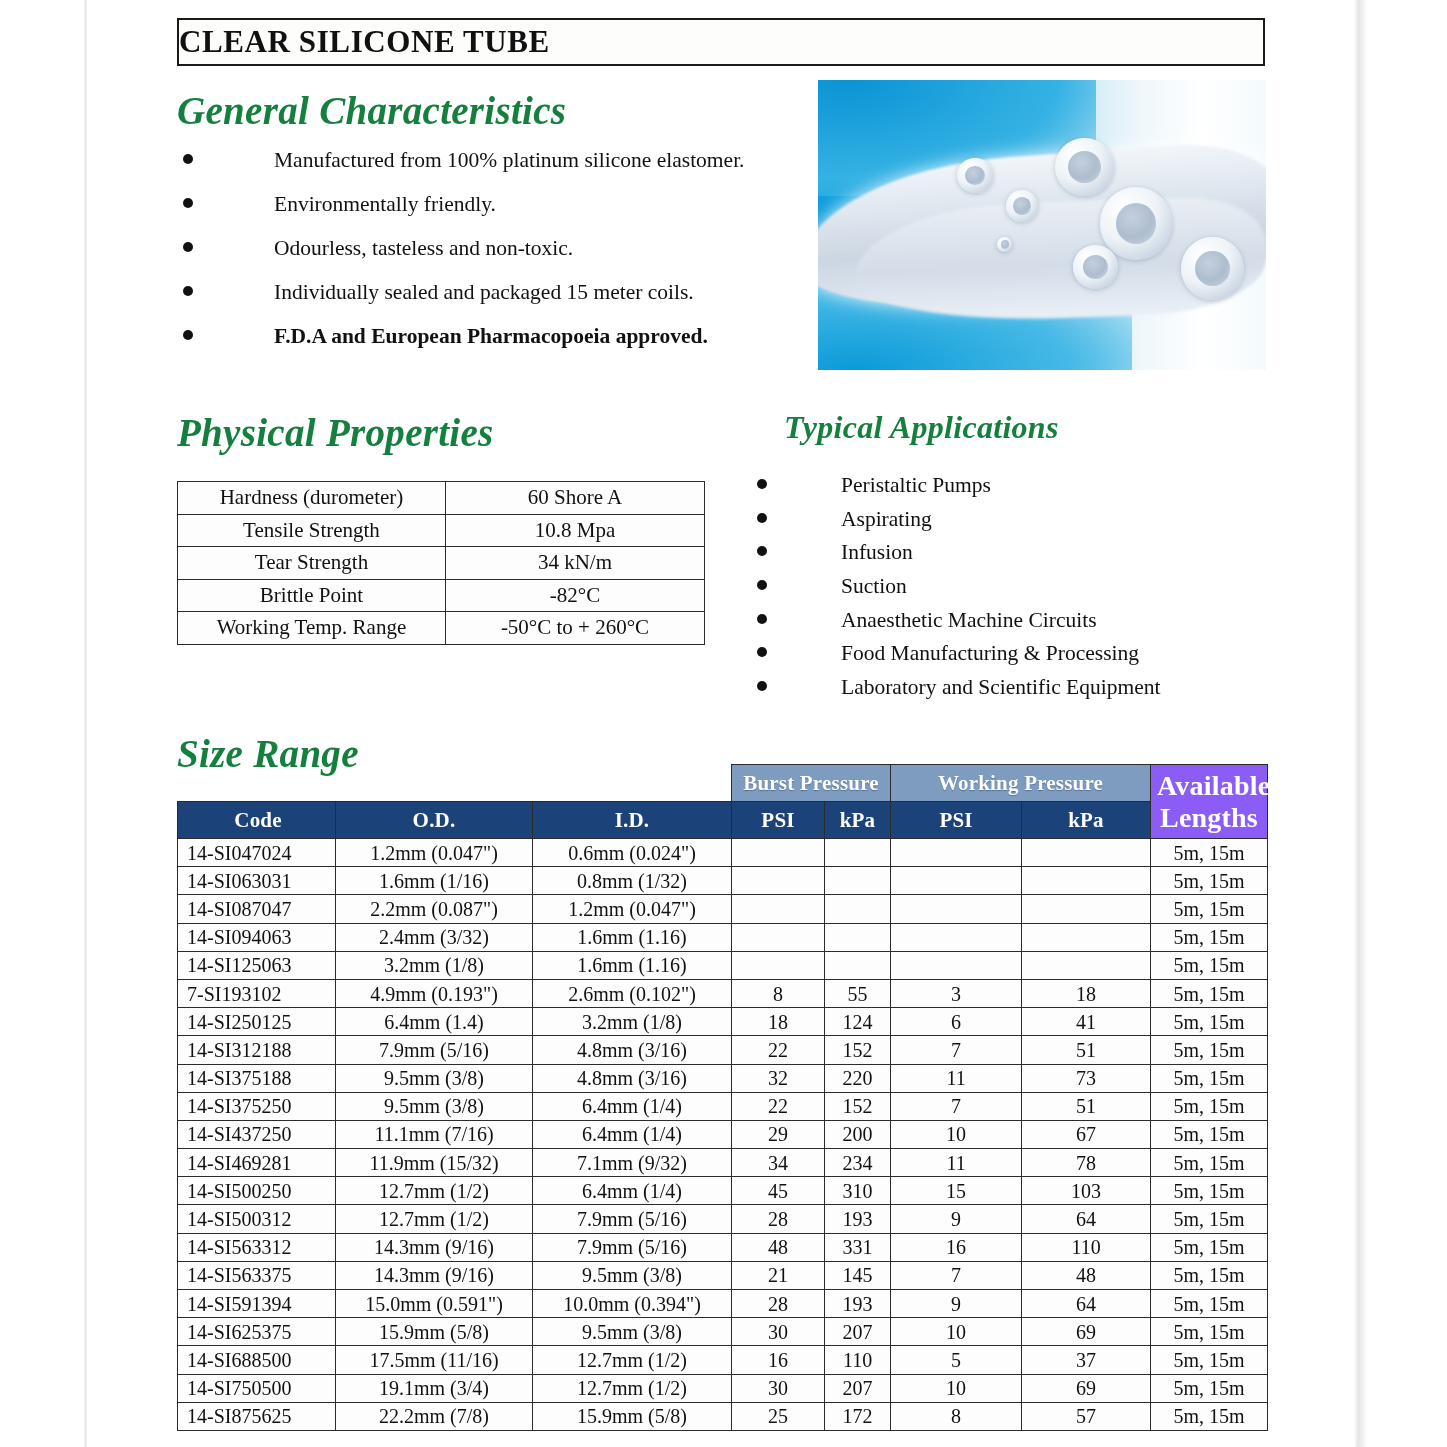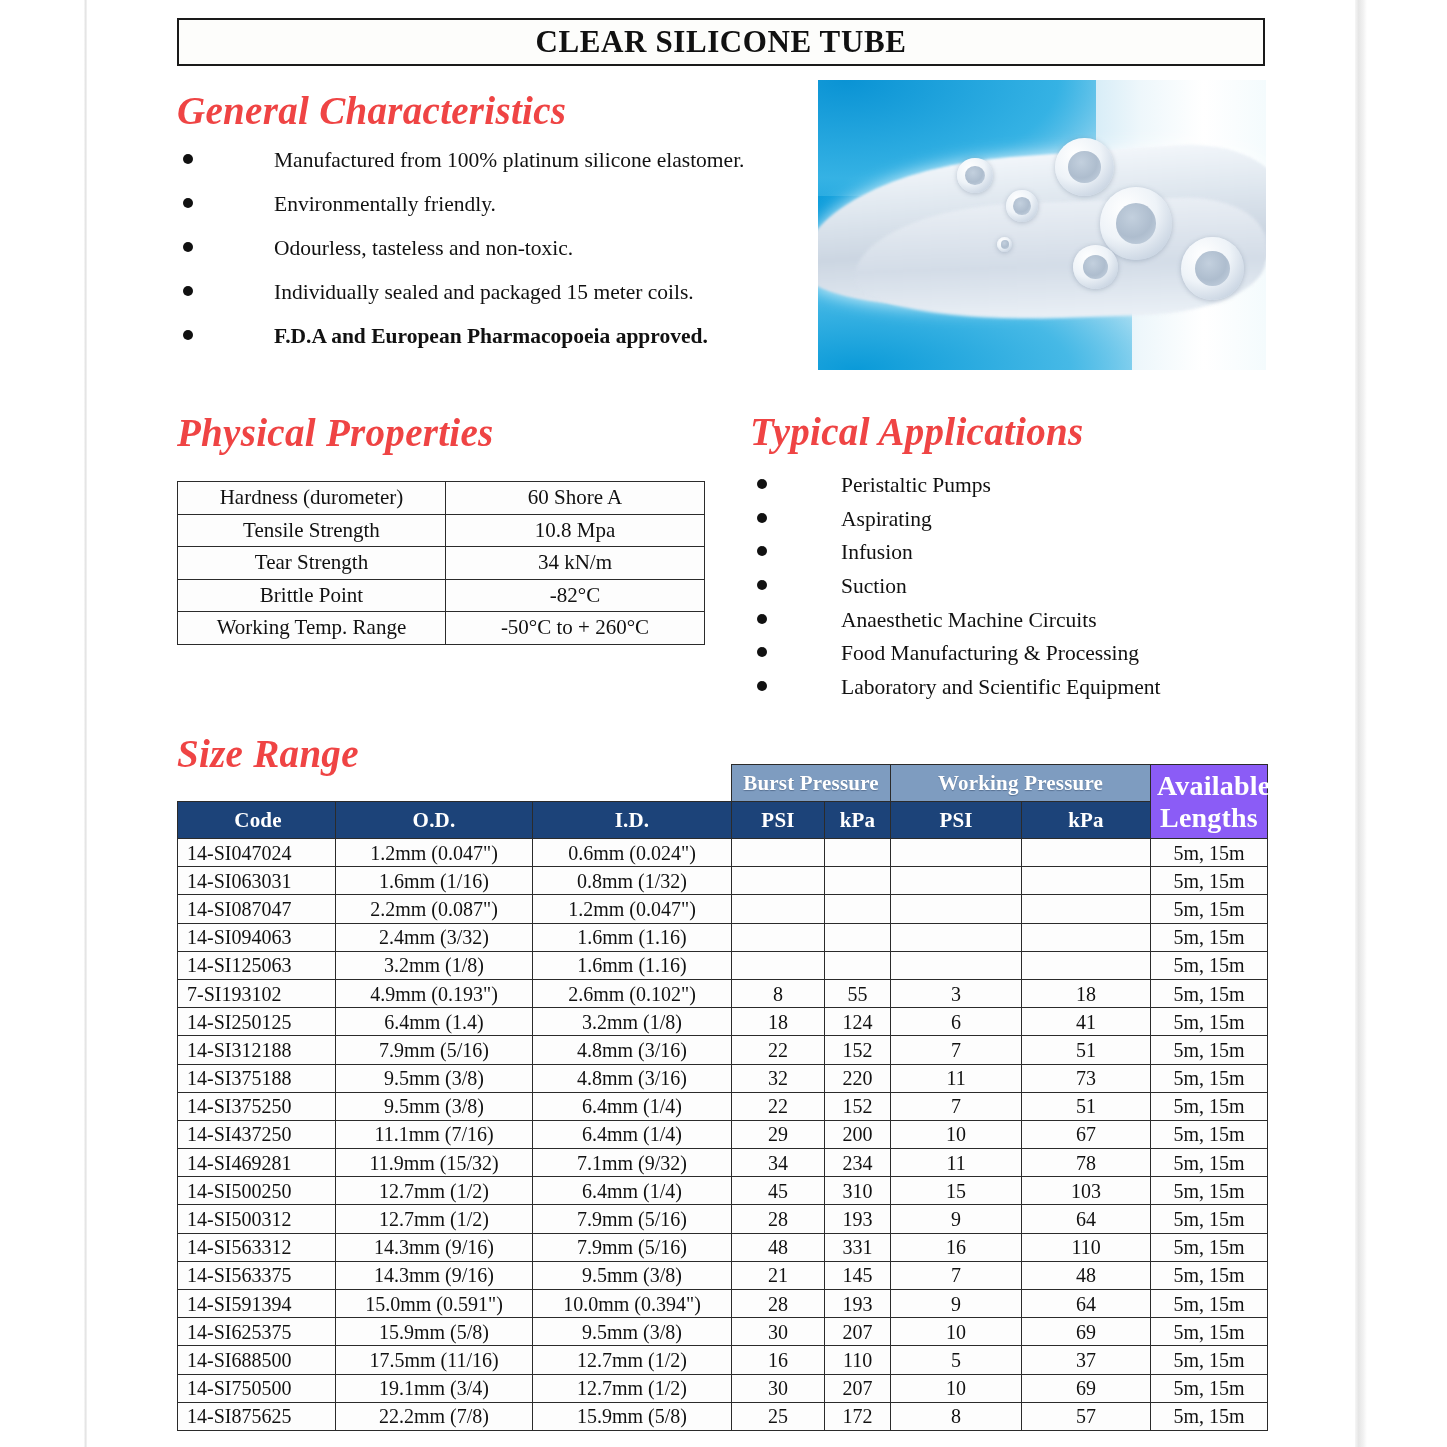--- a/index.html
+++ b/index.html
@@ -34,43 +34,43 @@
     background: #ffffff;
   }
 
   
   .title-box {
     position: absolute;
     left: 177px; top: 18px;
     width: 1088px; height: 48px;
     border: 2px solid #1a1a1a;
     background: #fdfdfb;
-    display: flex; align-items: center; justify-content: center;
+    display: flex; align-items: center; justify-content: flex-start;
   }
   .title-text {
     font-family: "Liberation Serif", "DejaVu Serif", serif;
     font-weight: bold;
     font-size: 31px;
     letter-spacing: 0.6px;
     color: #111111;
   }
 
   
   .heading {
     position: absolute;
     font-family: "Liberation Serif", "DejaVu Serif", serif;
     font-style: italic;
     font-weight: bold;
-    color: #ef4444;
+    color: #15803d;
     letter-spacing: 0.3px;
     white-space: nowrap;
   }
   #h-general { left: 177px; top: 88px; font-size: 39px; }
   #h-physical { left: 177px; top: 410px; font-size: 39px; }
-  #h-applications { left: 750px; top: 409px; font-size: 39px; }
+  #h-applications { left: 784px; top: 409px; font-size: 32px; }
   #h-size { left: 177px; top: 731px; font-size: 39px; }
 
   
   .bullets { position: absolute; }
   .bullet-row {
     display: flex;
     align-items: baseline;
     gap: 30px;
   }
   .bullet-dot {

